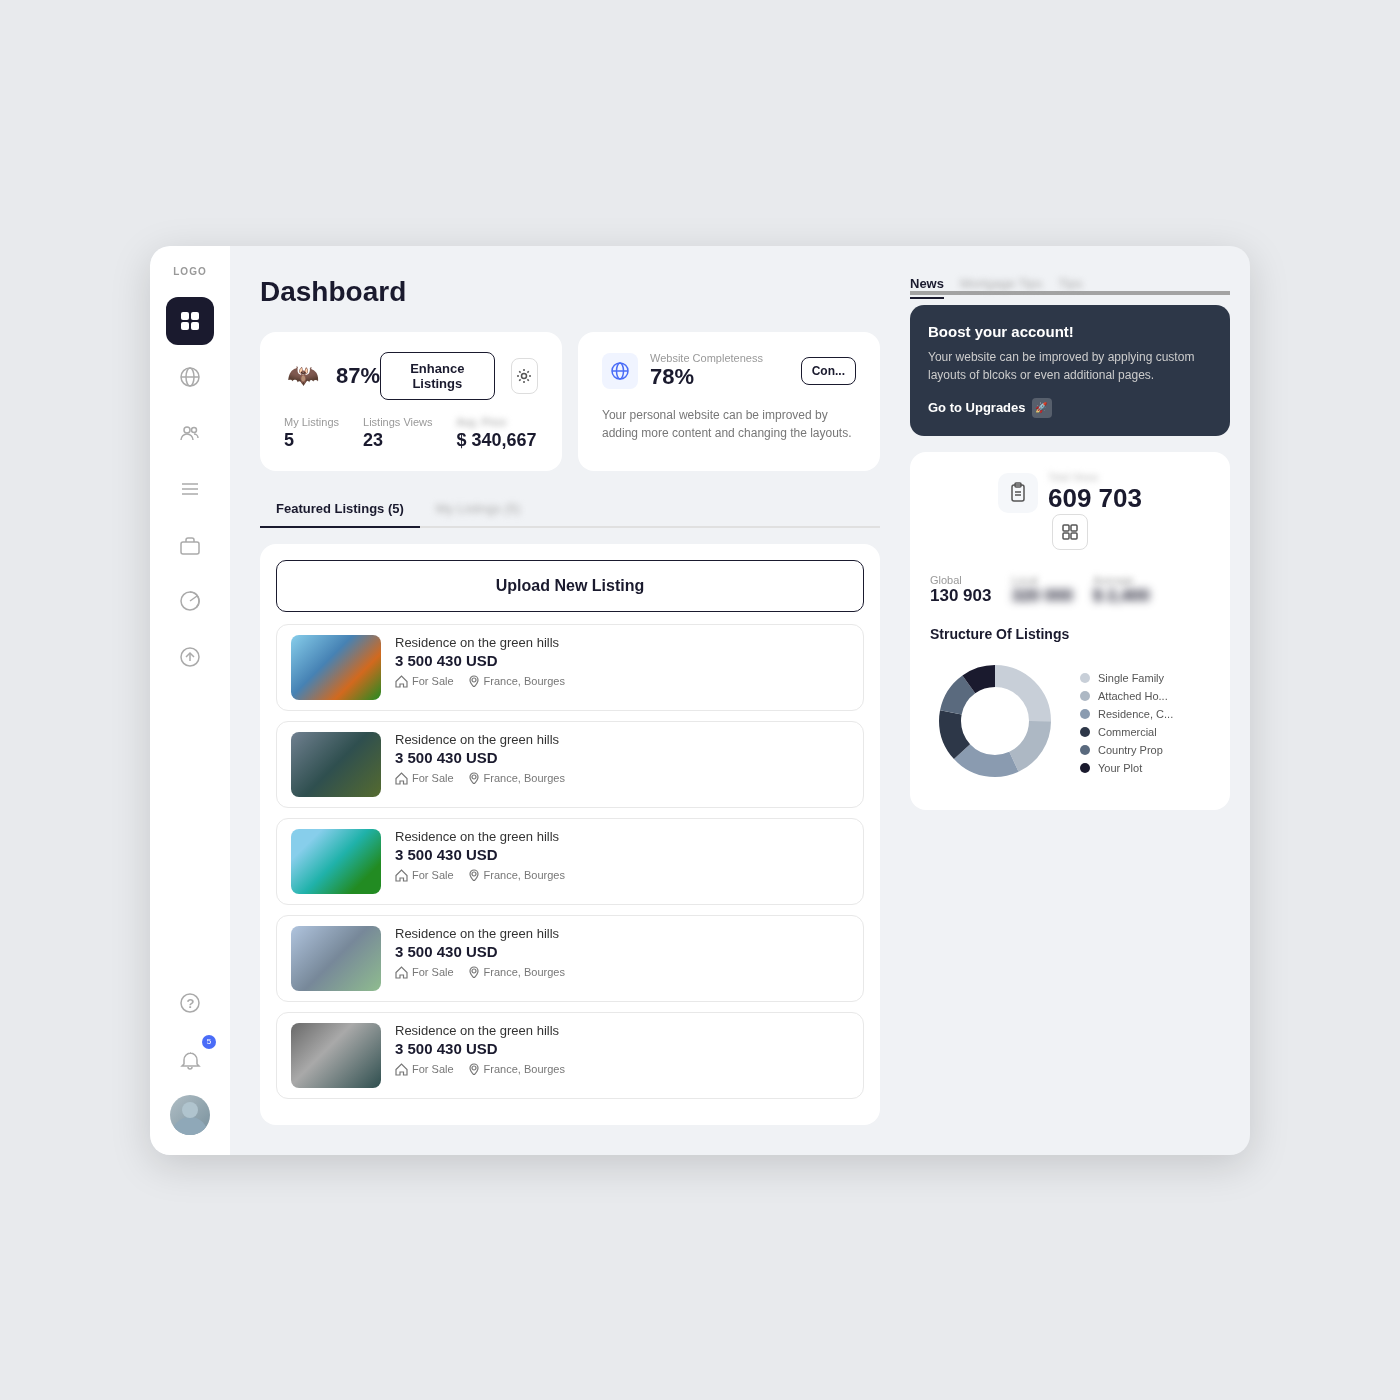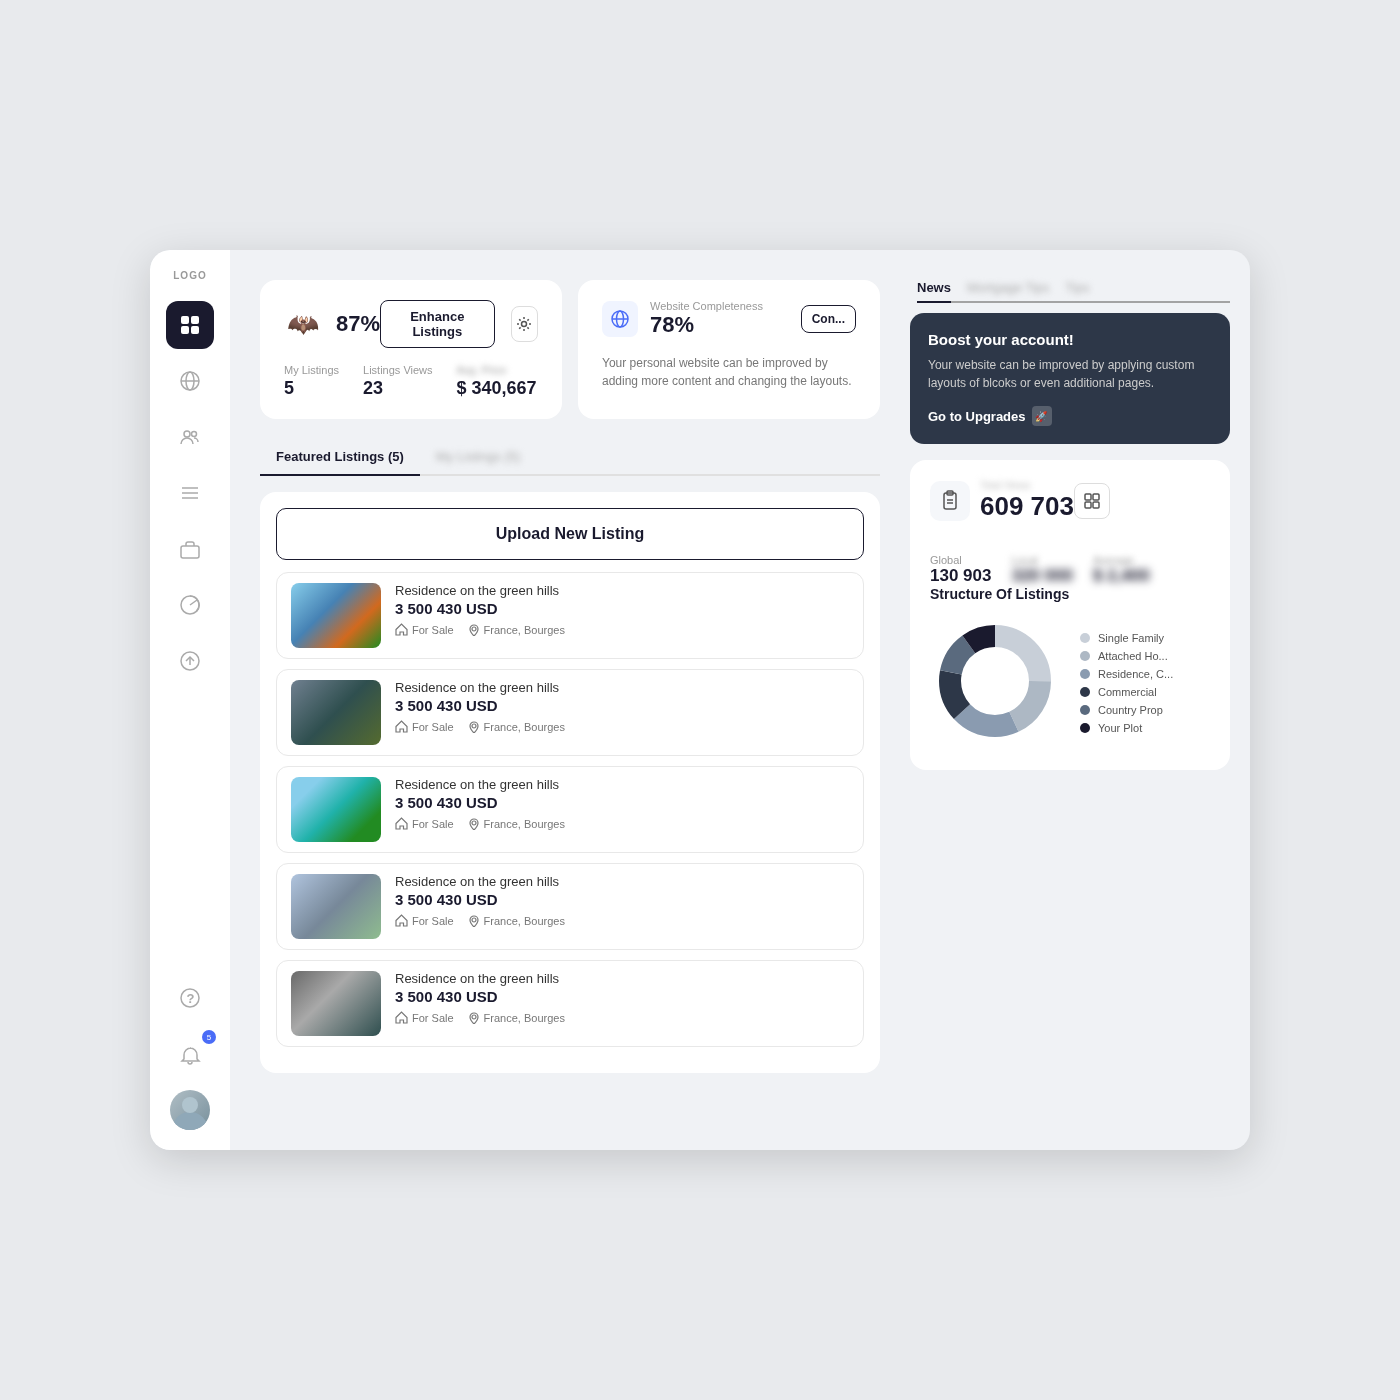--- a/index.html
+++ b/index.html
@@ -293,23 +293,21 @@
     .website-desc {
       font-size: 12px;
       color: #777;
       line-height: 1.5;
     }
     
     .news-tabs {
       display: flex;
       gap: 16px;
       margin-bottom: 10px;
-      border-bottom: 2px solid #a3a3a3;
-      padding-bottom: 6px;
-      margin-left: 7px;
+      border-bottom: 4px solid #a3a3a3;
     }
     .news-tab {
       font-size: 13px;
       color: #aaa;
       cursor: pointer;
       font-weight: 500;
     }
     .news-tab.active {
       color: #1a1a2e;
       font-weight: 700;
@@ -357,22 +355,23 @@
     }
     
     .stats-card {
       background: #fff;
       border-radius: 16px;
       padding: 20px;
     }
     .stats-card-header {
       display: flex;
       align-items: center;
-      justify-content: flex-start;
-      margin-bottom: 32px;
+      justify-content: space-between;
+      margin-bottom: 24px;
+      flex-direction: column;
     }
     .stats-card-left {
       display: flex;
       align-items: center;
       gap: 10px;
     }
     .clipboard-icon {
       width: 40px;
       height: 40px;
       background: #f5f7fa;
@@ -387,20 +386,21 @@
       font-weight: 700;
       color: #1a1a2e;
     }
     .small-label {
       font-size: 10px;
       color: #bbb;
     }
     .stats-metrics-row {
       display: flex;
       gap: 20px;
+      margin-bottom: 20px;
     }
     .stats-metric {}
     .stats-metric-label {
       font-size: 11px;
       color: #999;
     }
     .stats-metric-value {
       font-size: 17px;
       font-weight: 700;
       color: #1a1a2e;
@@ -522,20 +522,21 @@
       <div class="sidebar-avatar">
         <svg viewBox="0 0 40 40" fill="none">
           <circle cx="20" cy="40" r="18" fill="#8fa8b8"></circle>
           <circle cx="20" cy="15" r="8" fill="#b0c4ce"></circle>
         </svg>
       </div>
     </div>
   </div>
 
   <div class="main-content">
+    <div class="page-title">Dashboard</div>
 
     <div class="stats-row">
 
       <div class="stat-card">
         <div class="stat-card-header">
           <div class="stat-card-left">
             <div class="stat-icon" style="font-size:26px;">🦇</div>
             <div class="stat-percentage">87%</div>
           </div>
           <div class="stat-card-actions">

